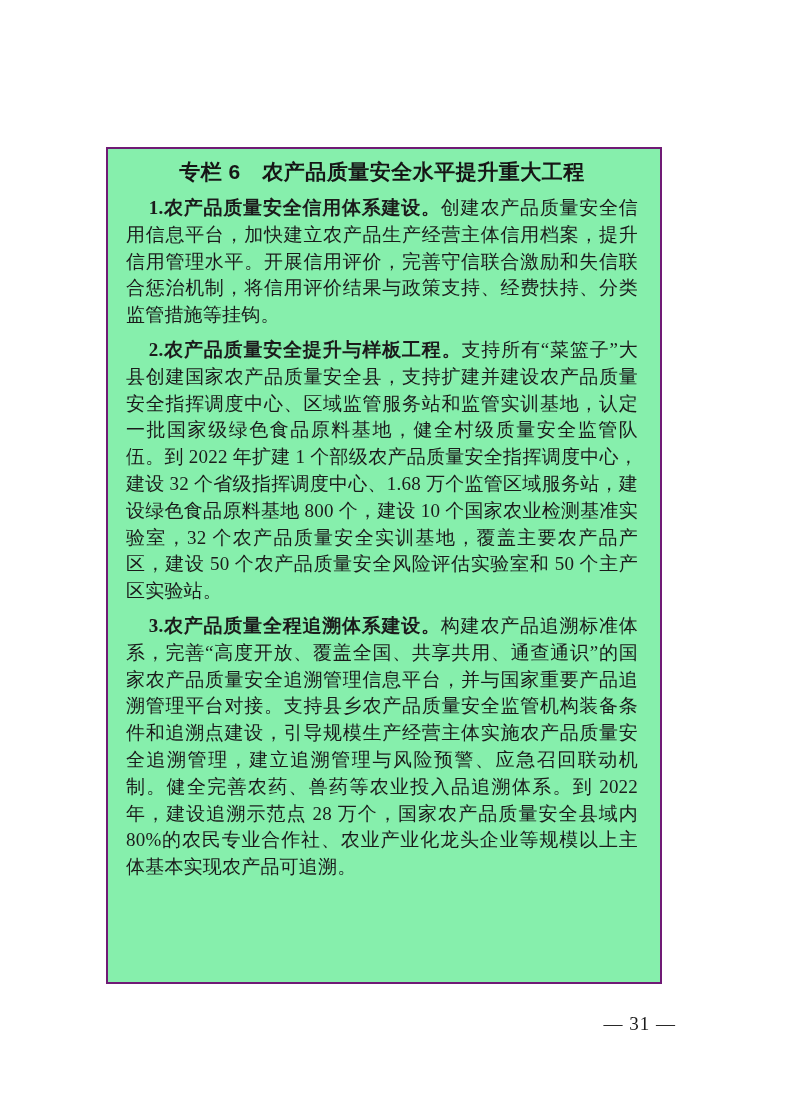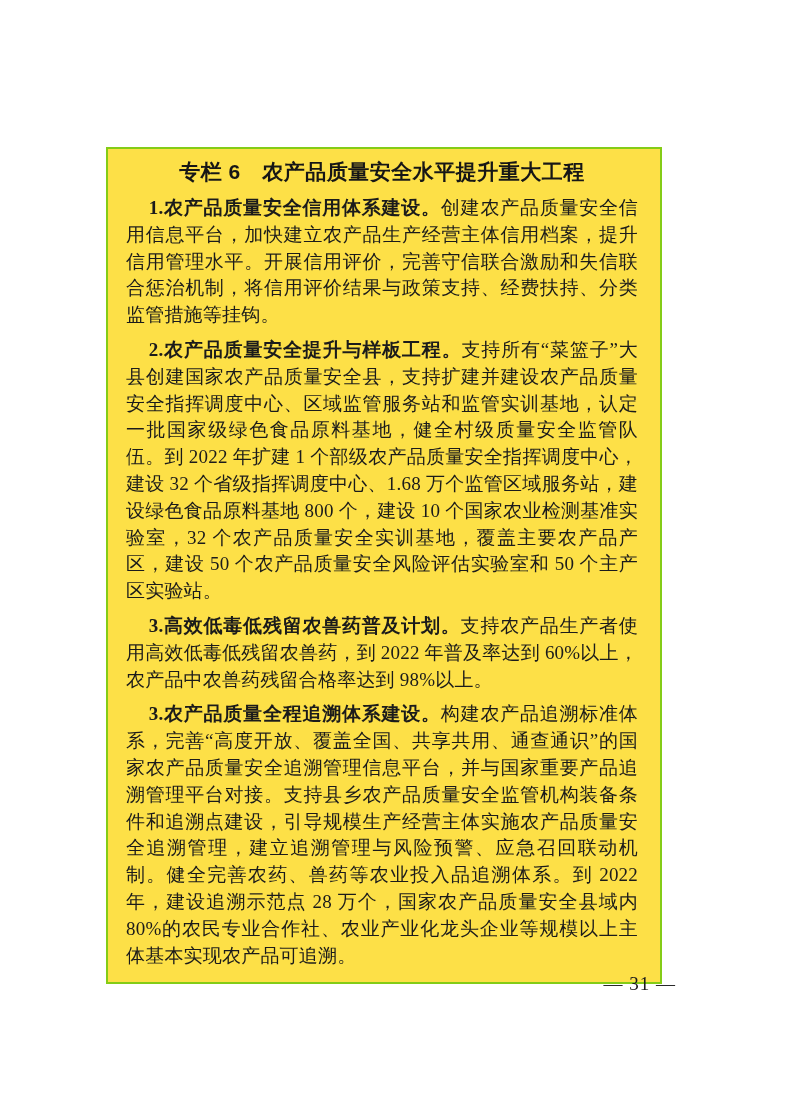--- a/index.html
+++ b/index.html
@@ -17,24 +17,24 @@
     position: absolute;
     inset: 0;
     background: #ffffff;
   }
   .panel {
     position: absolute;
     left: 106px;
     top: 147px;
     width: 556px;
     height: 837px;
-    border: 2px solid #84cc16;
+    border: 2px solid #701a75;
     box-sizing: border-box;
     padding: 5px 14px 0 10px;
-    background: #fde047;
+    background: #86efac;
   }
   .panel-title {
     font-family: "Liberation Sans", "DejaVu Sans", sans-serif;
     font-weight: bold;
     font-size: 21px;
     line-height: 30px;
     text-align: center;
     margin: 3px 0 6px 0;
     letter-spacing: 0.5px;
     color: #161616;
@@ -46,42 +46,41 @@
     text-align: justify;
     text-indent: 1.2em;
     letter-spacing: 0.2px;
     color: #1b1b1b;
   }
   .para .lead {
     font-weight: bold;
   }
   .page-number {
     position: absolute;
-    top: 972px;
+    top: 1012px;
     right: 110px;
     font-size: 19px;
     line-height: 24px;
     letter-spacing: 1px;
     color: #1b1b1b;
     white-space: nowrap;
   }
 </style>
 </head>
 <body>
 
 <div class="page">
 
   <section class="panel">
     <h1 class="panel-title">专栏 6　农产品质量安全水平提升重大工程</h1>
 
     <p class="para"><span class="lead">1.农产品质量安全信用体系建设。</span><span>创建农产品质量安全信用信息平台，加快建立农产品生产经营主体信用档案，提升信用管理水平。开展信用评价，完善守信联合激励和失信联合惩治机制，将信用评价结果与政策支持、经费扶持、分类监管措施等挂钩。</span></p>
 
     <p class="para"><span class="lead">2.农产品质量安全提升与样板工程。</span><span>支持所有“菜篮子”大县创建国家农产品质量安全县，支持扩建并建设农产品质量安全指挥调度中心、区域监管服务站和监管实训基地，认定一批国家级绿色食品原料基地，健全村级质量安全监管队伍。到 2022 年扩建 1 个部级农产品质量安全指挥调度中心，建设 32 个省级指挥调度中心、1.68 万个监管区域服务站，建设绿色食品原料基地 800 个，建设 10 个国家农业检测基准实验室，32 个农产品质量安全实训基地，覆盖主要农产品产区，建设 50 个农产品质量安全风险评估实验室和 50 个主产区实验站。</span></p>
 
-    <p class="para"><span class="lead">3.高效低毒低残留农兽药普及计划。</span><span>支持农产品生产者使用高效低毒低残留农兽药，到 2022 年普及率达到 60%以上，农产品中农兽药残留合格率达到 98%以上。</span></p>
 
     <p class="para"><span class="lead">3.农产品质量全程追溯体系建设。</span><span>构建农产品追溯标准体系，完善“高度开放、覆盖全国、共享共用、通查通识”的国家农产品质量安全追溯管理信息平台，并与国家重要产品追溯管理平台对接。支持县乡农产品质量安全监管机构装备条件和追溯点建设，引导规模生产经营主体实施农产品质量安全追溯管理，建立追溯管理与风险预警、应急召回联动机制。健全完善农药、兽药等农业投入品追溯体系。到 2022 年，建设追溯示范点 28 万个，国家农产品质量安全县域内 80%的农民专业合作社、农业产业化龙头企业等规模以上主体基本实现农产品可追溯。</span></p>
 
   </section>
 
   <div class="page-number">— 31 —</div>
 
 </div>
 
 </body></html>

